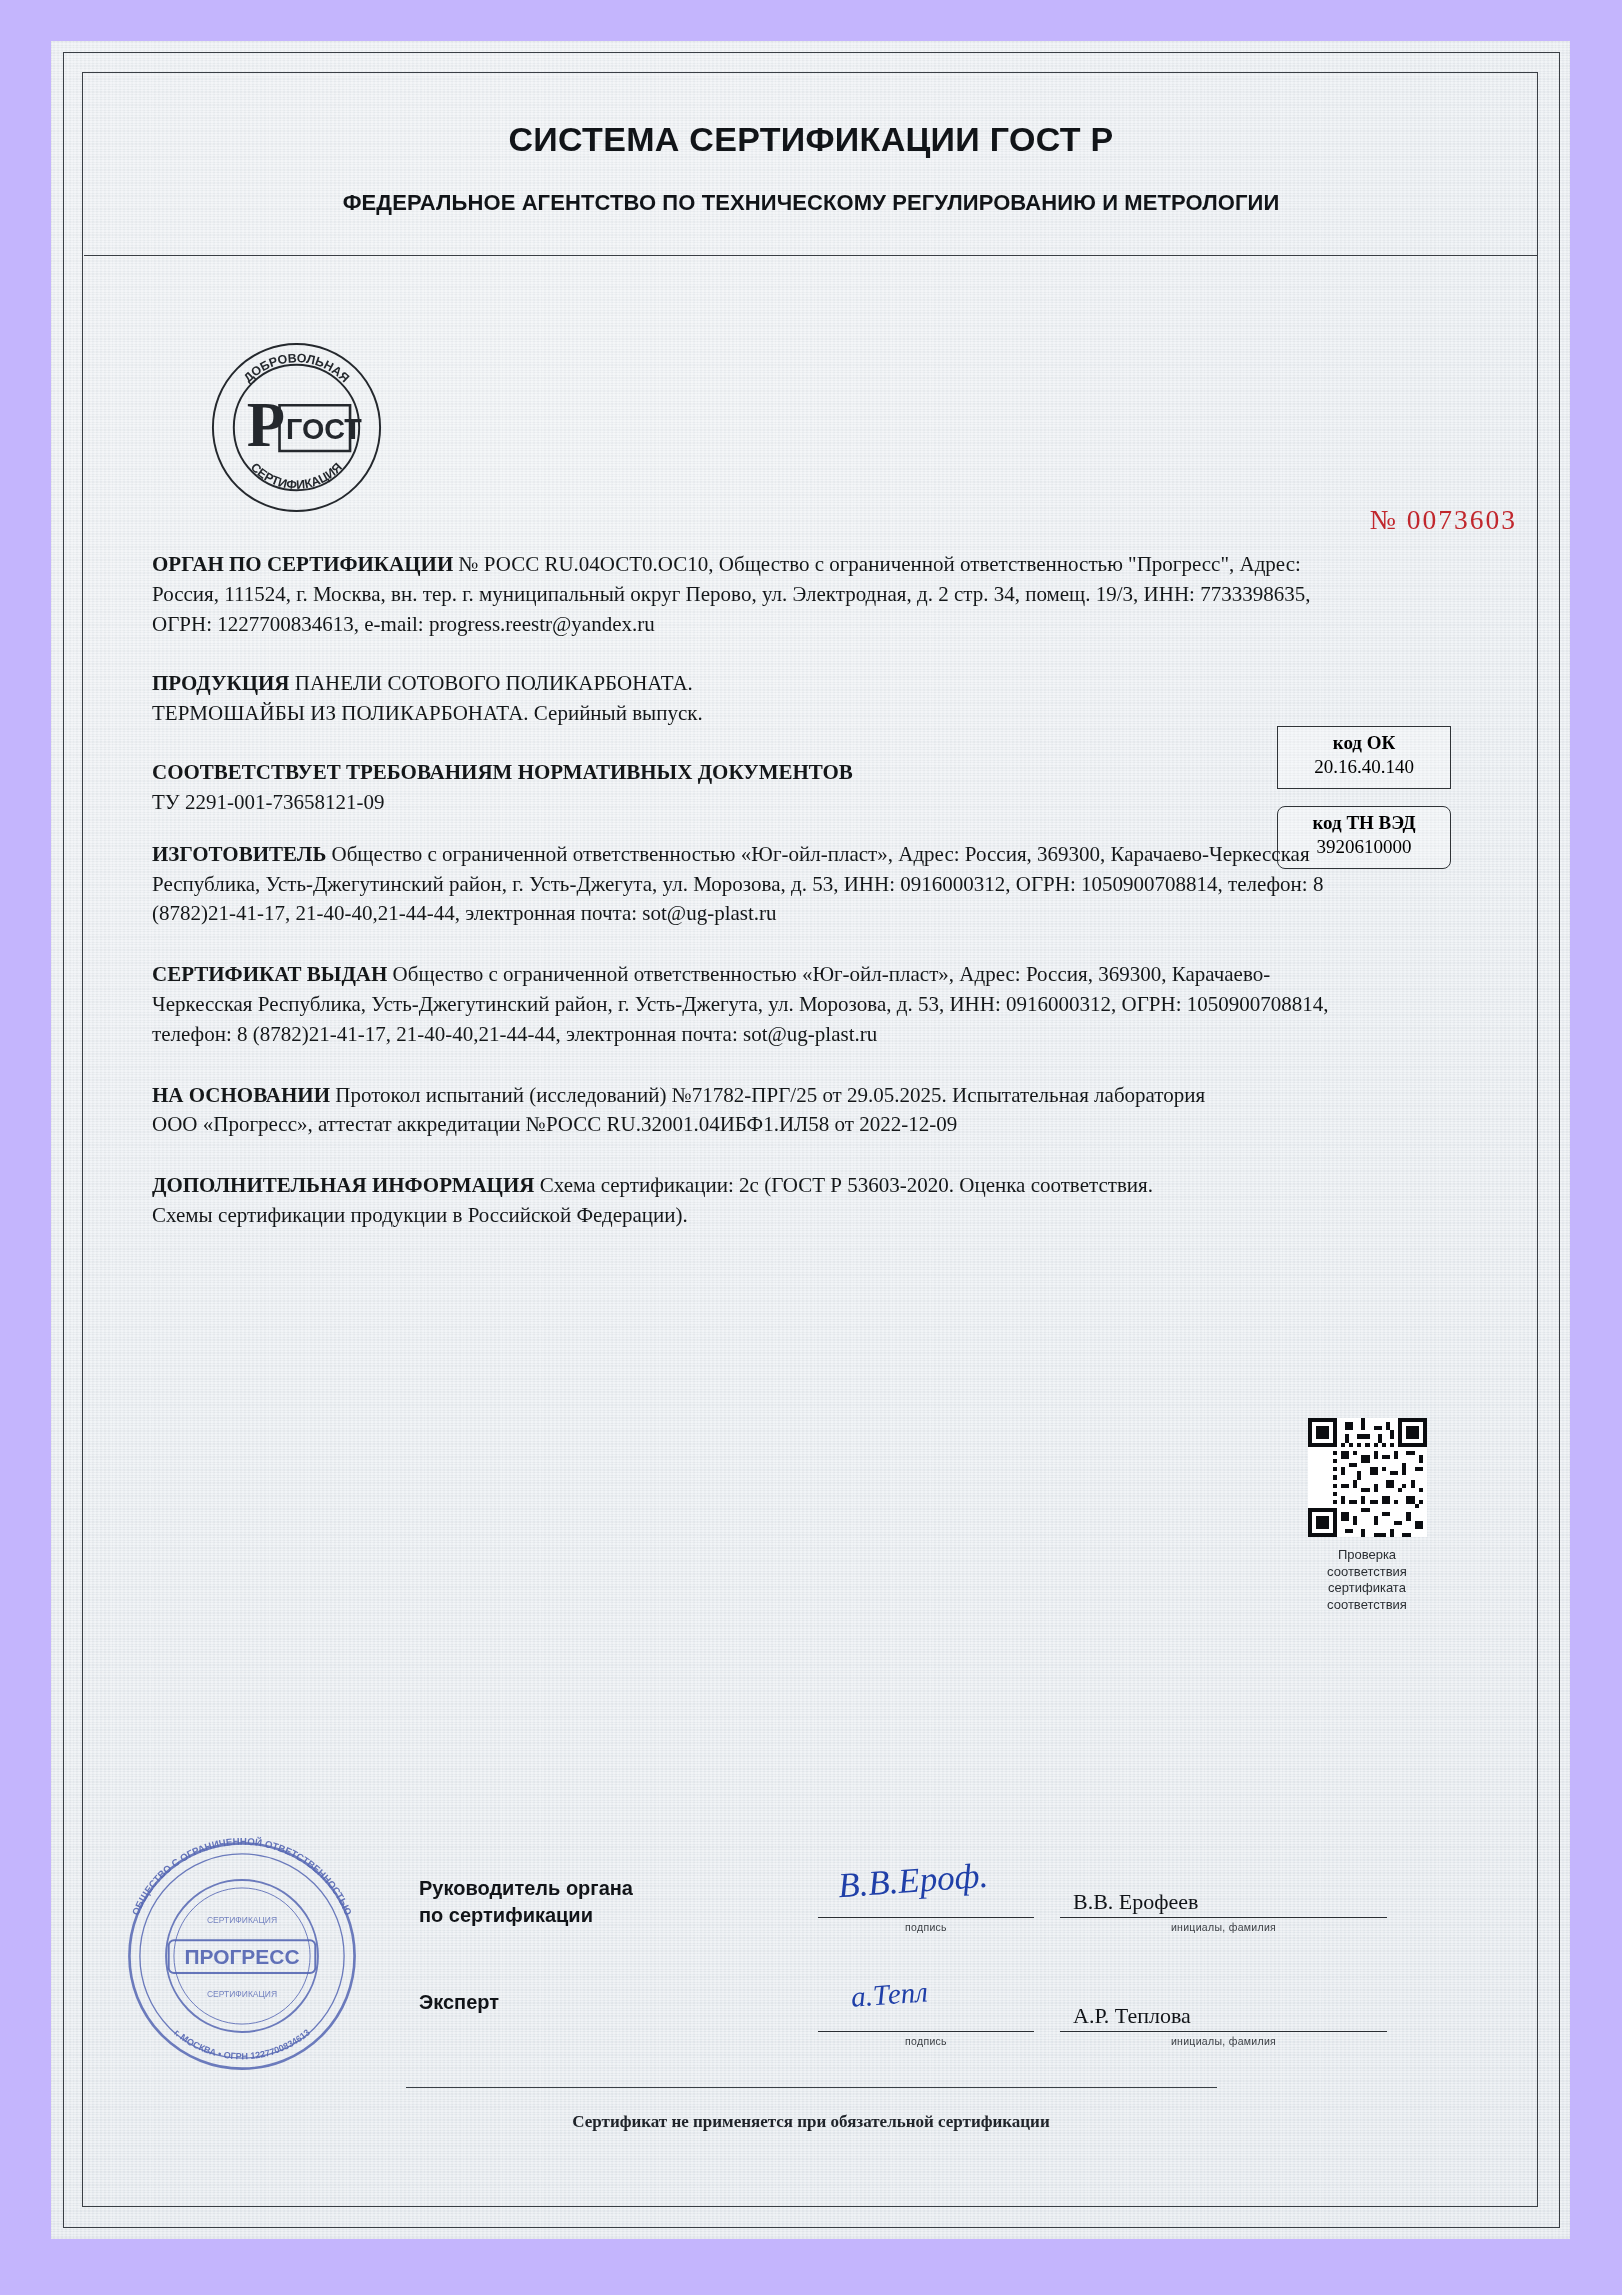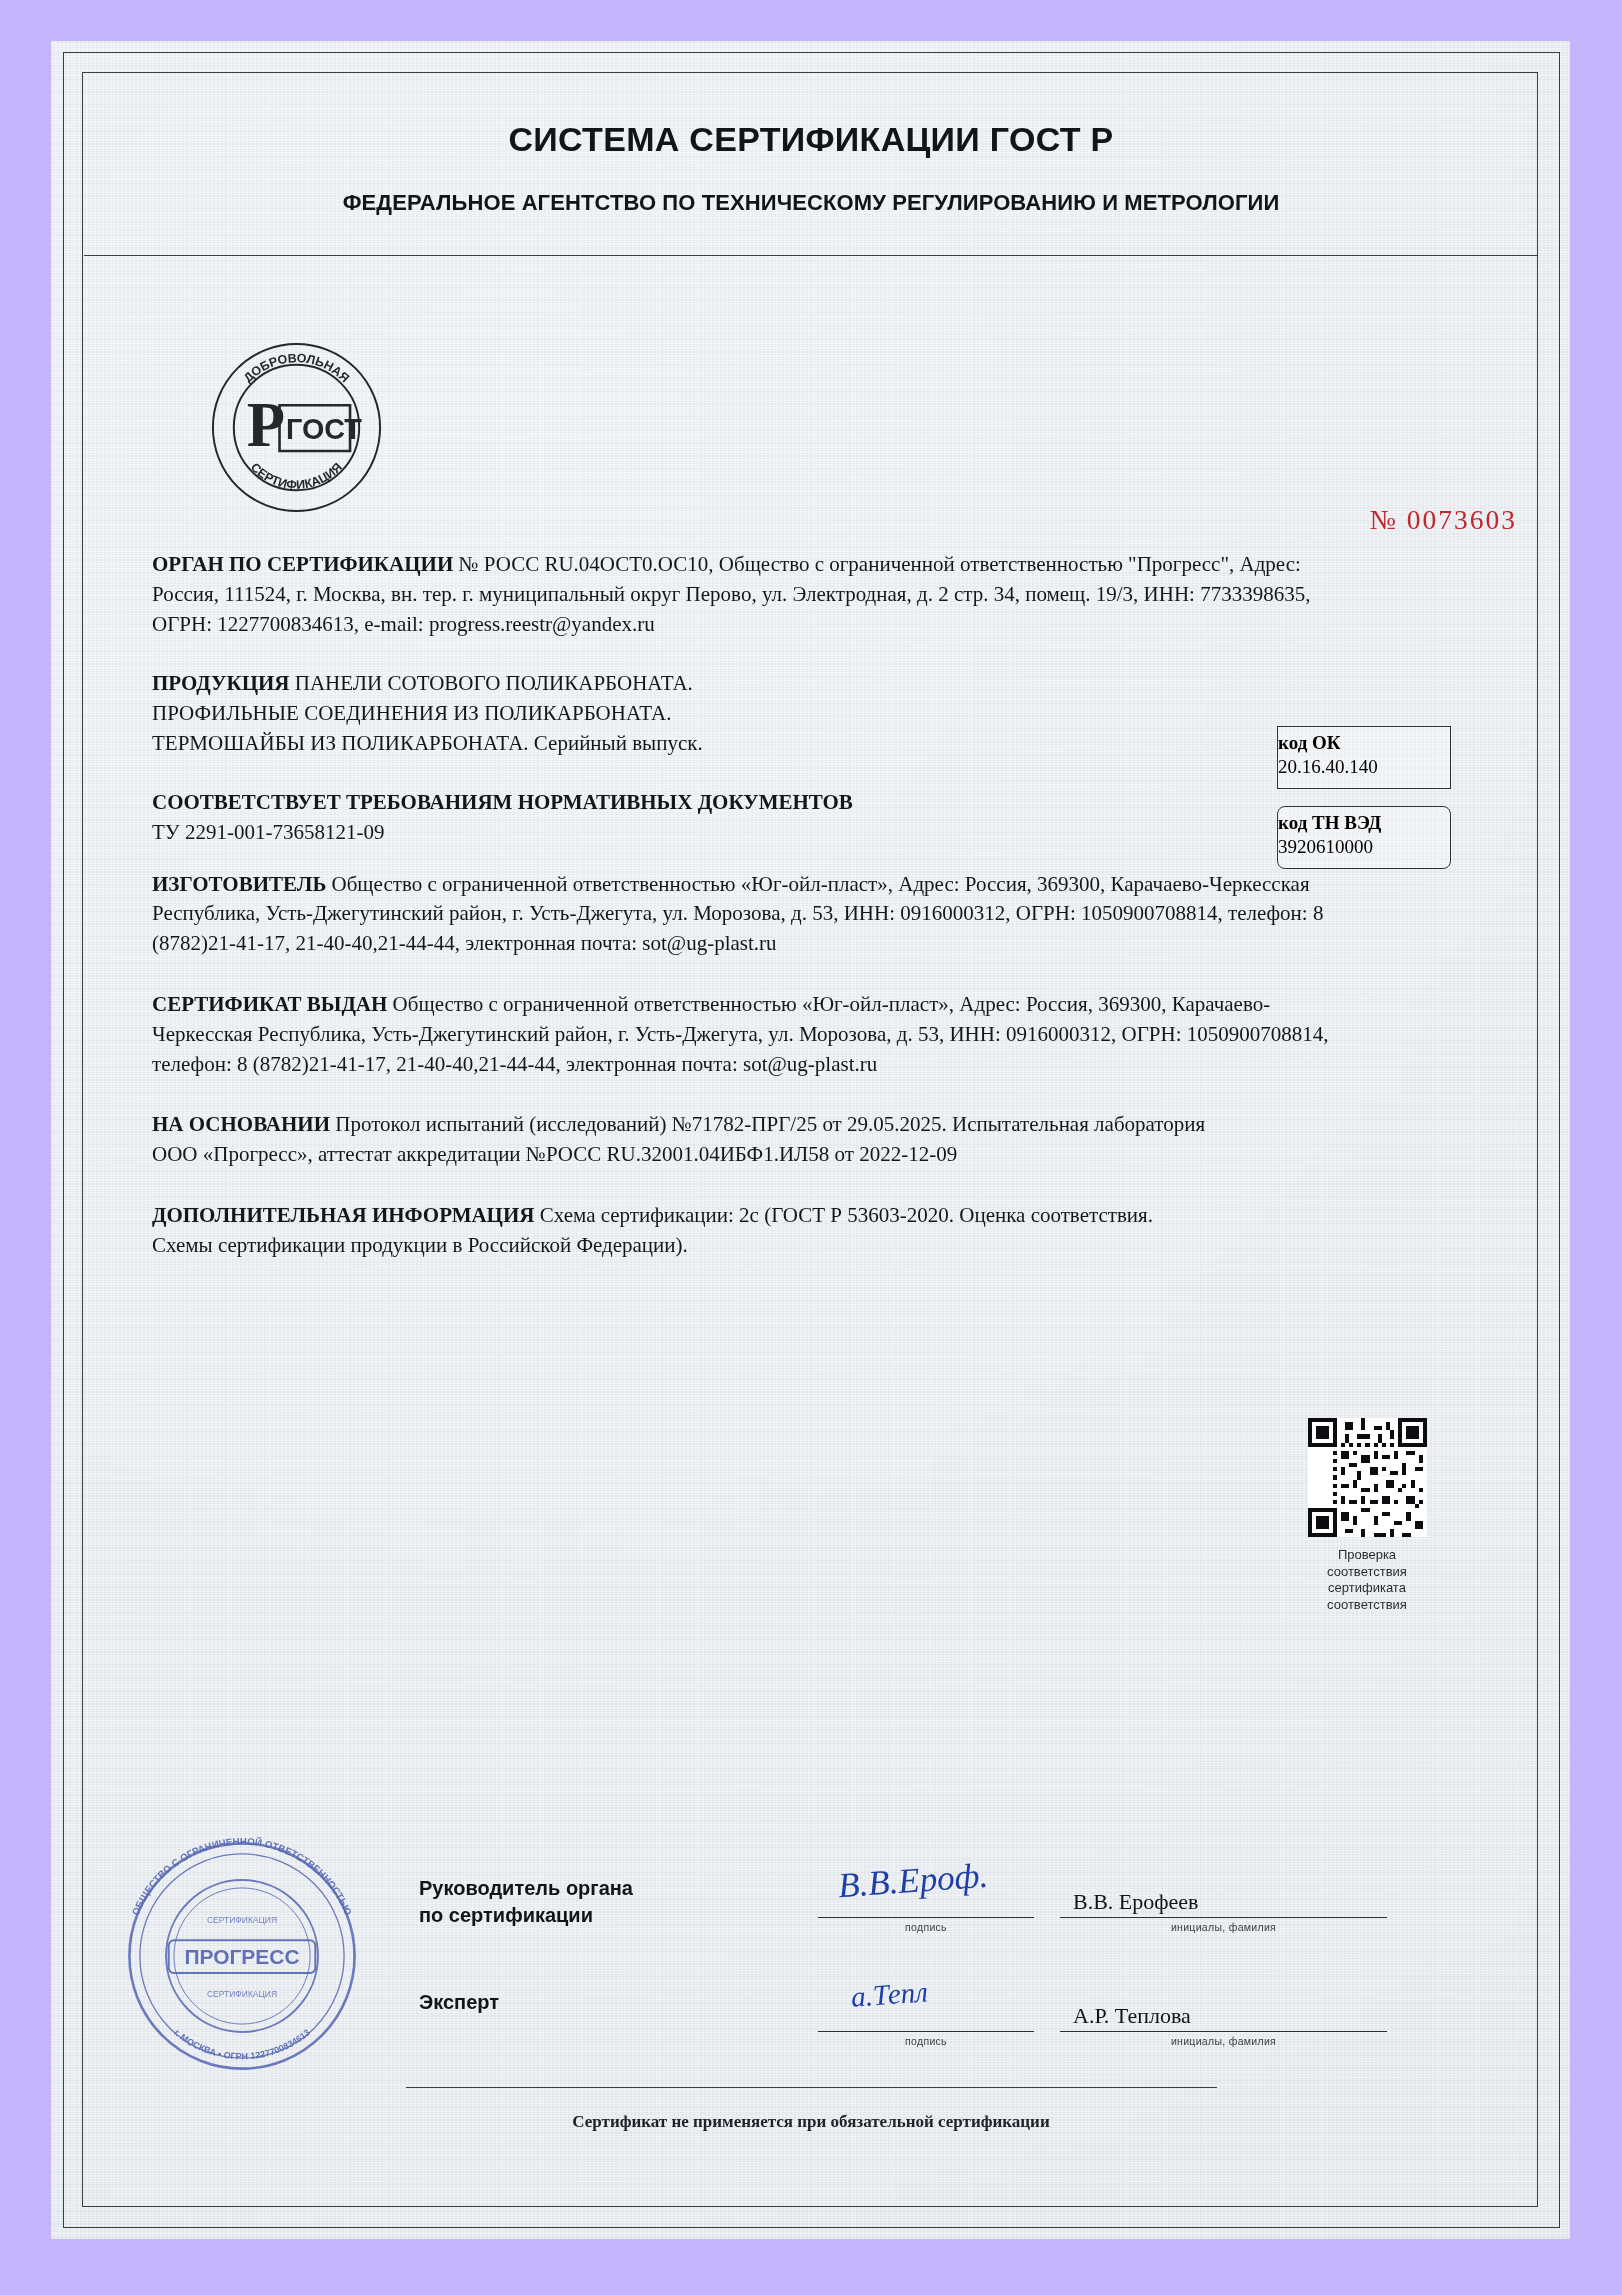--- a/index.html
+++ b/index.html
@@ -157,20 +157,21 @@
   .sect-product { margin-bottom: 19.6px; }
   .sect-product .line { white-space: nowrap; }
 
   .sect-norm .lbl { display: block; }
 
   
   .code-box {
     position: absolute;
     border: 1.3px solid #2f3337;
     box-sizing: border-box;
+    text-align: center;
     background: rgba(255,255,255,0.25);
   }
   .code-box .ttl {
     font-weight: bold;
     font-size: 19px;
     margin-top: 4.6px;
     font-family: "Liberation Serif", serif;
   }
   .code-box .val {
     font-size: 19px;
@@ -325,21 +326,20 @@
   </div>
 
   <div class="body">
 
     <div class="sect">
       <p><span class="lbl">ОРГАН ПО СЕРТИФИКАЦИИ</span><span> № РОСС RU.04ОСТ0.ОС10, Общество с ограниченной ответственностью "Прогресс", Адрес: Россия, 111524, г. Москва, вн. тер. г. муниципальный округ Перово, ул. Электродная, д. 2 стр. 34, помещ. 19/3, ИНН: 7733398635, ОГРН: 1227700834613, e-mail: progress.reestr@yandex.ru</span></p>
     </div>
 
     <div class="sect sect-product" style="margin-top:30px;">
       <p class="line"><span class="lbl">ПРОДУКЦИЯ</span><span> ПАНЕЛИ СОТОВОГО ПОЛИКАРБОНАТА.</span></p>
-      <p class="line">ПРОФИЛЬНЫЕ СОЕДИНЕНИЯ ИЗ ПОЛИКАРБОНАТА.</p>
       <p class="line">ТЕРМОШАЙБЫ ИЗ ПОЛИКАРБОНАТА.  Серийный выпуск.</p>
     </div>
 
     <div class="sect sect-norm" style="margin-top:29px;">
       <p>
           <span class="lbl">СООТВЕТСТВУЕТ ТРЕБОВАНИЯМ НОРМАТИВНЫХ ДОКУМЕНТОВ</span>
         </p>
       <p>ТУ 2291-001-73658121-09</p>
     </div>
 

